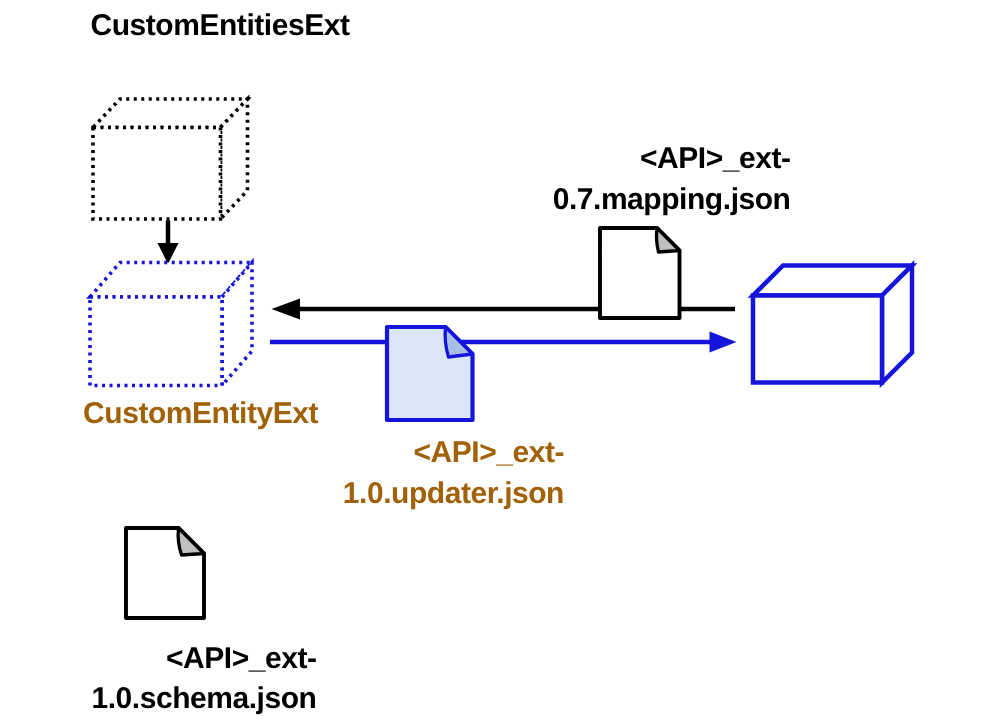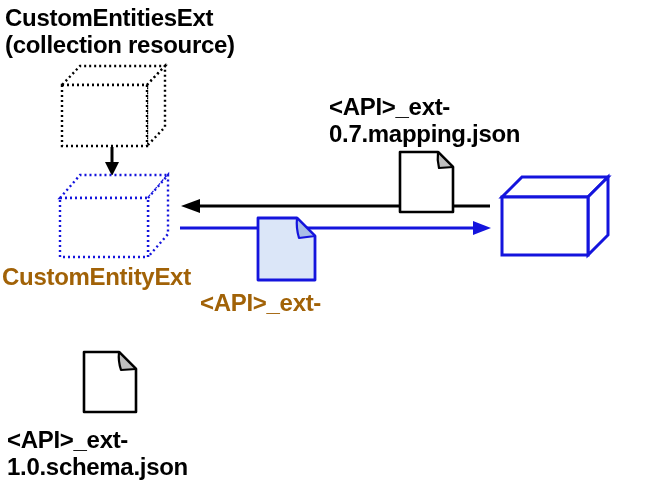--- a/index.html
+++ b/index.html
@@ -15,23 +15,23 @@
     overflow: hidden;
     font-family: "Liberation Sans", sans-serif;
   }
   .canvas svg {
     position: absolute;
     top: 0;
     left: 0;
   }
   .label {
     position: absolute;
-    text-align: left;
+    text-align: right;
     font-weight: bold;
-    font-size: 24px;
+    font-size: 20px;
     line-height: 27px;
     letter-spacing: -0.3px;
     white-space: nowrap;
   }
   .label-black { color: #000000; }
   .label-blue  { color: #a16207; }
 </style>
 </head>
 <body>
 
@@ -83,35 +83,35 @@
     </g>
 
     <g>
       <path d="M84,352 L119,352 L136,369 L136,412 L84,412 Z" fill="#ffffff" stroke="#000000" stroke-width="2.6" stroke-linejoin="round"></path>
       <path d="M119,352 L136,369 L121,370 Q118,361 119,352 Z" fill="#bfbfbf" stroke="#000000" stroke-width="2.2" stroke-linejoin="round"></path>
     </g>
   </svg>
 
   <div class="label label-black" style="left:5px; top:4px; width:228px;">
     <div>CustomEntitiesExt</div>
-    <div>(collection resource)</div>
   </div>
 
   <div class="label label-blue" style="left:2px; top:263px; width:210px;">
     <div>CustomEntityExt</div>
   </div>
 
 
   <div class="label label-black" style="left:329px; top:93px; width:198px;">
     <div>&lt;API&gt;_ext-</div>
     <div>0.7.mapping.json</div>
   </div>
 
   <div class="label label-blue" style="left:200px; top:289px; width:176px;">
     <div>&lt;API&gt;_ext-</div>
+    <div>1.0.updater.json</div>
   </div>
 
   <div class="label label-black" style="left:7px; top:426px; width:204px;">
     <div>&lt;API&gt;_ext-</div>
     <div>1.0.schema.json</div>
   </div>
 
 </div>
 
 </body></html>

